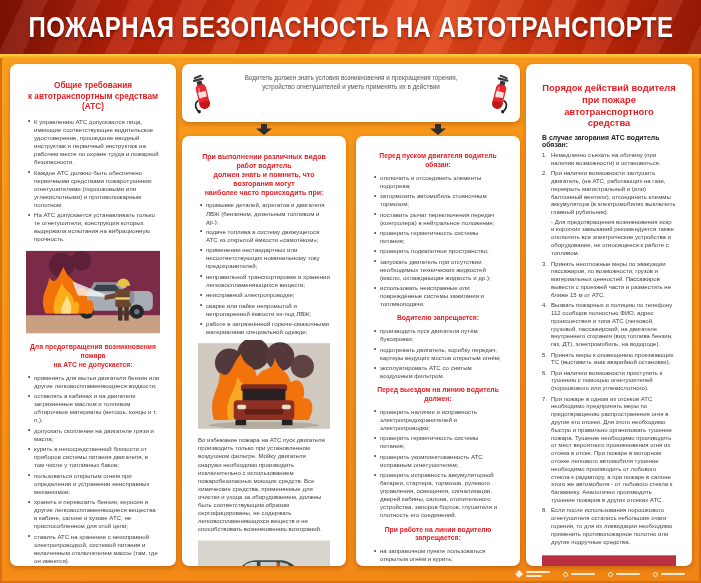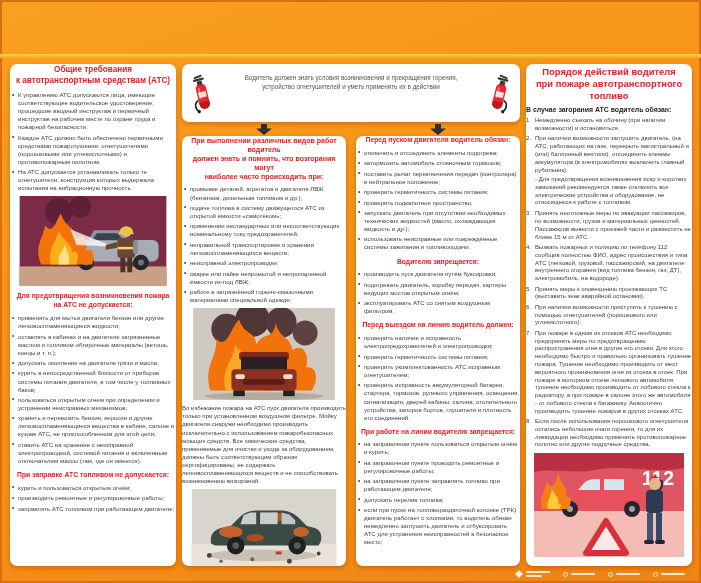--- a/index.html
+++ b/index.html
@@ -14,21 +14,21 @@
     background:linear-gradient(96deg,#7E1204 0%,#B92109 18%,#D4350F 44%,#E2481A 62%,#C22708 85%,#9C1A05 100%);
     display:flex;align-items:center;justify-content:center;overflow:hidden;}
   .banner::before{content:"";position:absolute;inset:-20px;
     background:repeating-linear-gradient(115deg,rgba(255,255,255,.07) 0 22px,rgba(0,0,0,.06) 22px 48px);}
   .banner-title{position:relative;color:#fff;font-weight:bold;font-size:30px;white-space:nowrap;
     letter-spacing:.5px;transform:scaleX(.8);text-shadow:0 2px 3px rgba(60,0,0,.45);}
   .gold-strip{position:absolute;top:54px;left:0;right:0;height:4px;
     background:linear-gradient(180deg,#FFD24A,#F7A81B);}
   
   .card{position:absolute;background:#fff;border-radius:7px;box-sizing:border-box;
-    box-shadow:0 2px 5px rgba(120,40,0,.35);padding:0;overflow:hidden;}
+    box-shadow:0 2px 5px rgba(120,40,0,.35);padding:16px;overflow:hidden;}
   #card-left{left:10px;top:64px;width:166px;height:502px;}
   #card-mid-header{left:182px;top:64px;width:338px;height:58px;padding:7px 36px;}
   #card-mid-left{left:182px;top:136px;width:164px;height:430px;}
   #card-mid-right{left:356px;top:136px;width:164px;height:430px;}
   #card-right{left:526px;top:64px;width:166px;height:502px;}
   
   .h-red{color:#E31E24;font-weight:bold;text-align:center;white-space:pre-line;}
   .h-main{font-size:8.2px;line-height:1.3;margin:1px 0 5px;}
   .h-sec{font-size:6.8px;line-height:1.3;margin:6px 0 4px;}
   .mid-title{font-size:8.4px;line-height:1.3;}
@@ -60,20 +60,23 @@
   .f-lines{display:flex;flex-direction:column;gap:1.5px;}
   .f-line{width:24px;height:2.2px;background:rgba(255,255,255,.88);border-radius:1px;}
   .f-line.short{width:16px;}
   .f-dot{width:5px;height:5px;border:1.2px solid rgba(255,255,255,.9);border-radius:50%;box-sizing:border-box;}
 </style>
 </head>
 <body>
 
 <div id="poster">
 
+  <div class="banner">
+    <div class="banner-title">ПОЖАРНАЯ БЕЗОПАСНОСТЬ НА АВТОТРАНСПОРТЕ</div>
+  </div>
   <div class="gold-strip"></div>
 
   <div class="card" id="card-left">
     <div class="h-red h-main">Общие требования
 к автотранспортным средствам (АТС)</div>
     <ul class="bullets">
         <li>К управлению АТС допускаются лица, имеющие соответствующее водительское удостоверение, прошедшие вводный инструктаж и первичный инструктаж на рабочем месте по охране труда и пожарной безопасности.</li>
         <li>Каждое АТС должно быть обеспечено первичными средствами пожаротушения: огнетушителями (порошковыми или углекислотными) и противопожарным полотном.</li>
         <li>На АТС допускается устанавливать только те огнетушители, конструкция которых выдержала испытания на вибрационную прочность.</li>
       </ul>
@@ -252,21 +255,21 @@
         <li>на заправочном пункте проводить ремонтные и регулировочные работы;</li>
         <li>на заправочном пункте заправлять топливо при работающем двигателе;</li>
         <li>допускать перелив топлива;</li>
         <li>если при пуске на топливораздаточной колонке (ТРК) двигатель работает с хлопками, то водитель обязан немедленно заглушить двигатель и отбуксировать АТС для устранения неисправностей в безопасное место;</li>
       </ul>
   </div>
 
   <div class="card" id="card-right">
     <div class="h-red right-title">Порядок действий водителя
 при пожаре автотранспортного
-топливо</div>
+средства</div>
     <div class="right-sub">В случае загорания АТС водитель обязан:</div>
     <div class="steps">
         <div class="step">
           <span class="step-num">1.</span>
           <span class="step-text">Немедленно съехать на обочину (при наличии возможности) и остановиться.</span>
         </div>
         <div class="step">
           <span class="step-num">2.</span>
           <span class="step-text">При наличии возможности заглушить двигатель, (на АТС, работающих на газе, перекрыть магистральный и (или) баллонный вентили), отсоединить клеммы аккумулятора (в электромобилях выключить главный рубильник).</span>
         </div>

